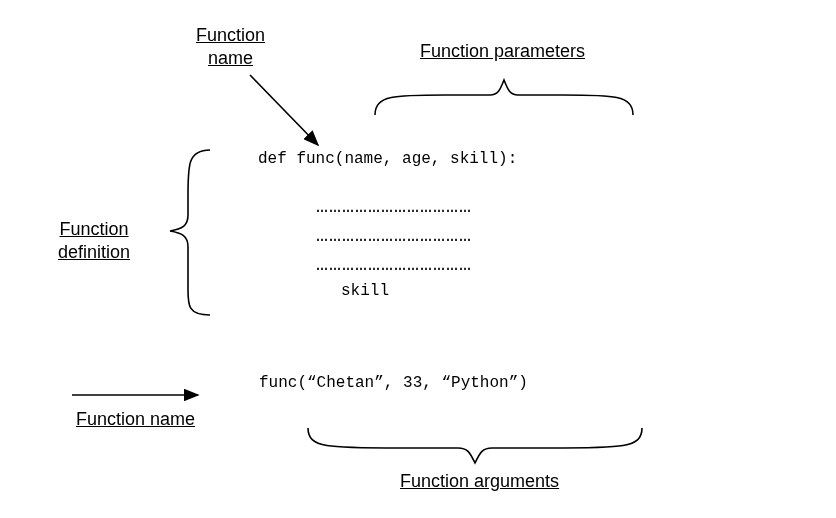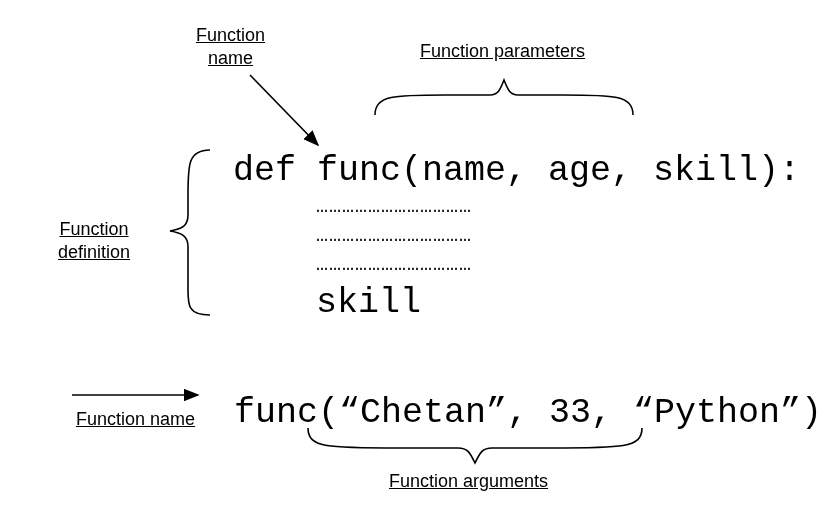--- a/index.html
+++ b/index.html
@@ -17,23 +17,24 @@
     position: absolute;
     font-size: 18px;
     line-height: 1.25;
     text-align: center;
     white-space: pre;
     text-decoration: underline;
   }
   .code {
     position: absolute;
     font-family: "Consolas", "Courier New", monospace;
-    font-size: 35px;
+    font-size: 16px;
     line-height: 1.2;
     white-space: pre;
+    margin-left: 25px;
   }
   .dots {
     position: absolute;
     font-family: "Consolas", "Courier New", monospace;
     font-size: 20px;
     letter-spacing: 1px;
     color: #000;
   }
   svg.overlay {
     position: absolute;
@@ -49,31 +50,31 @@
 <div class="label" style="left:196px; top:24px;">Function
 name</div>
 
 <div class="label" style="left:420px; top:40px;">Function parameters</div>
 
 <div class="label" style="left:58px; top:218px;">Function
 definition</div>
 
 <div class="label" style="left:76px; top:408px;">Function name</div>
 
-<div class="label" style="left:389px; top:470px;">Function arguments</div>
+<div class="label" style="left:400px; top:470px;">Function arguments</div>
 
 <div class="code" style="left:233px; top:150px;">def func(name, age, skill):</div>
 
 <div class="dots" style="left:316px; top:195px;">………………………………</div>
 <div class="dots" style="left:316px; top:224px;">………………………………</div>
 <div class="dots" style="left:316px; top:253px;">………………………………</div>
 
 <div class="code" style="left:316px; top:282px;">skill</div>
 
-<div class="code" style="left:234px; top:392px;font-family:Liberation Mono, monospace;">func(“Chetan”, 33, “Python”)</div>
+<div class="code" style="left:234px; top:374px;font-family:Liberation Mono, monospace;">func(“Chetan”, 33, “Python”)</div>
 
 <svg class="overlay" viewBox="0 0 836 518">
   <defs>
     <marker id="arrowhead" markerWidth="10" markerHeight="8" refX="9" refY="4" orient="auto" markerUnits="strokeWidth">
       <path d="M0,0 L10,4 L0,8 Z" fill="#000"></path>
     </marker>
   </defs>
 
   <line x1="250" y1="75" x2="318" y2="145" stroke="#000" stroke-width="1.6" marker-end="url(#arrowhead)"></line>
 

